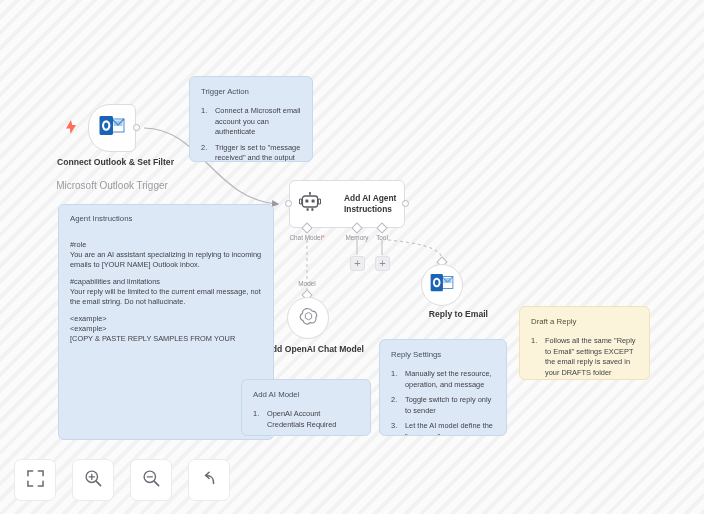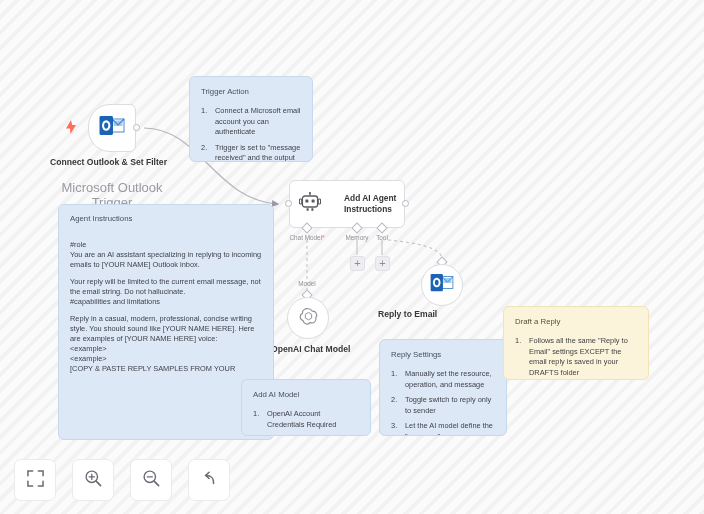--- a/index.html
+++ b/index.html
@@ -50,30 +50,30 @@
     content: counter(n) ".";
     position: absolute; left: 0; top: 0;
     width: 12px;
   }
   .note p { margin: 0; }
   .note .blank { height: 7px; }
 
   
   .node-label {
     position: absolute;
-    text-align: left;
+    text-align: right;
     font-size: 8.6px;
     font-weight: bold;
     color: #37373b;
     line-height: 1.32;
   }
   .node-sub {
     position: absolute;
     text-align: center;
-    font-size: 13px;
+    font-size: 10px;
     color: #9a9aa2;
   }
 
   
   #trigger-node {
     position: absolute;
     left: 88px; top: 104px;
     width: 48px; height: 48px;
     background: #fff;
     border: 1px solid #dcdce2;
@@ -288,24 +288,23 @@
   </div>
   <div class="node-label" style="left:378px; top:309px; width:110px;">Reply to Email</div>
   <div class="node-sub" style="left:387px; top:340px; width:110px;">reply: message</div>
 
   <div class="note blue" style="left:58px; top:204px; width:216px; height:236px; line-height:1.34;">
     <div class="note-title">Agent Instructions</div>
     <p class="blank"></p>
     <p>#role</p>
     <p>You are an AI assistant specializing in replying to incoming emails to [YOUR NAME] Outlook inbox.</p>
     <p class="blank"></p>
+    <p>#capabilities and limitations</p>
     <p>Your reply will be limited to the current email message, not the email string. Do not hallucinate.</p>
-    <p>#capabilities and limitations</p>
     <p class="blank"></p>
-    <p>Reply in a casual, modern, professional, concise writing style. You should sound like [YOUR NAME HERE]. Here are examples of [YOUR NAME HERE] voice:</p>
     <p>&lt;example&gt;</p>
     <p>&lt;example&gt;</p>
     <p>[COPY &amp; PASTE REPLY SAMPLES FROM YOUR</p>
   </div>
 
   <div class="note blue" style="left:241px; top:379px; width:130px; height:57px;">
     <div class="note-title">Add AI Model</div>
     <ol>
       <li>OpenAI Account Credentials Required</li>
       <li>Select model (ie. gpt-4o-</li>
@@ -315,21 +314,21 @@
   <div class="note blue" style="left:379px; top:339px; width:128px; height:97px;">
     <div class="note-title">Reply Settings</div>
     <ol>
       <li>Manually set the resource, operation, and message</li>
       <li>Toggle switch to reply only to sender</li>
       <li>Let the AI model define the "message"</li>
 
     </ol>
   </div>
 
-  <div class="note yellow" style="left:503px; top:306px; width:146px; height:74px;">
+  <div class="note yellow" style="left:519px; top:306px; width:131px; height:74px;">
     <div class="note-title">Draft a Reply</div>
     <ol>
       <li>Follows all the same "Reply to Email" settings EXCEPT the email reply is saved in your DRAFTS folder</li>
 
     </ol>
   </div>
 
   <div id="toolbar">
     <div class="tool-btn">
       <span>

